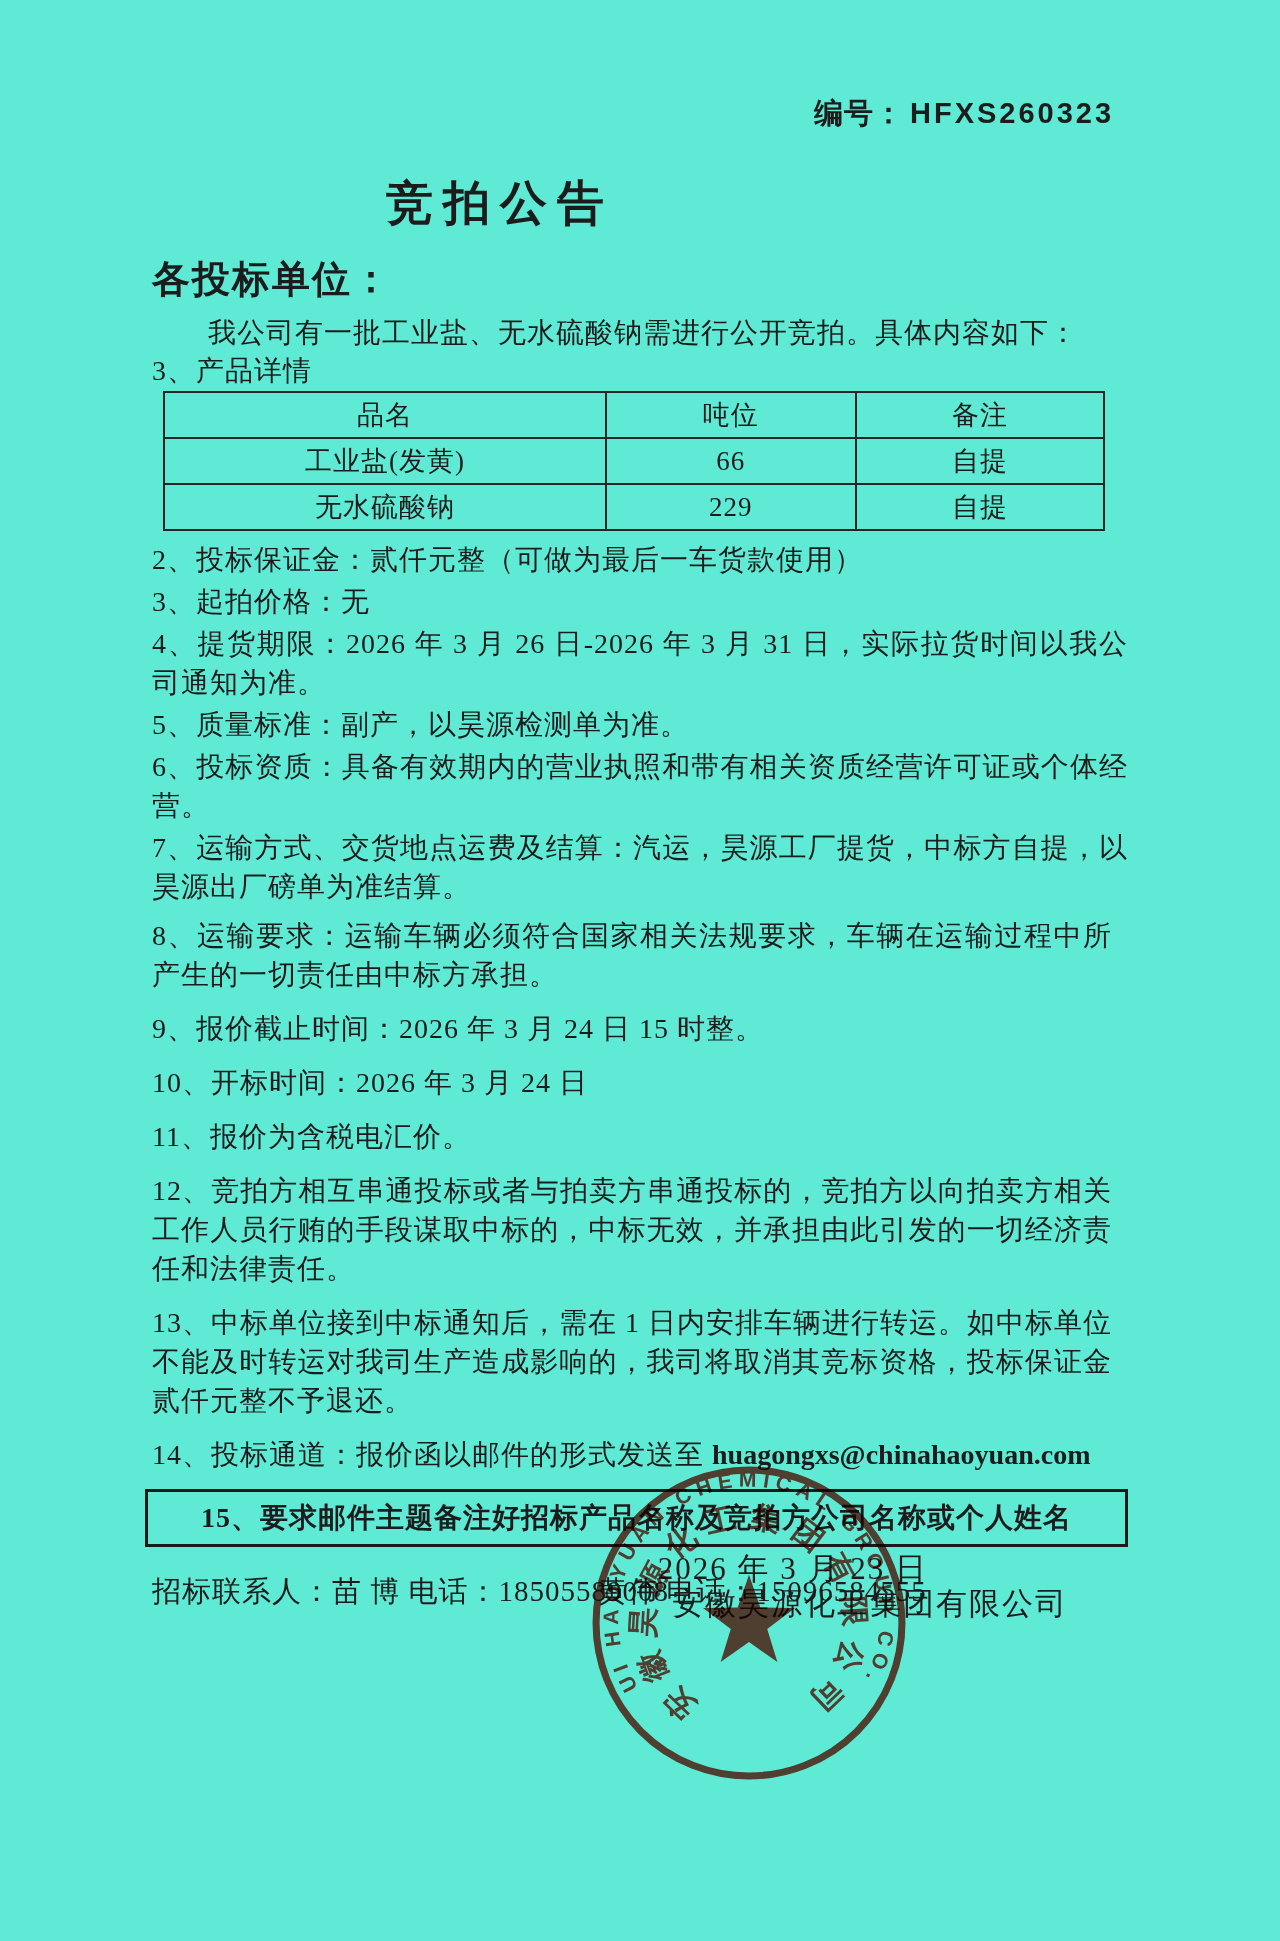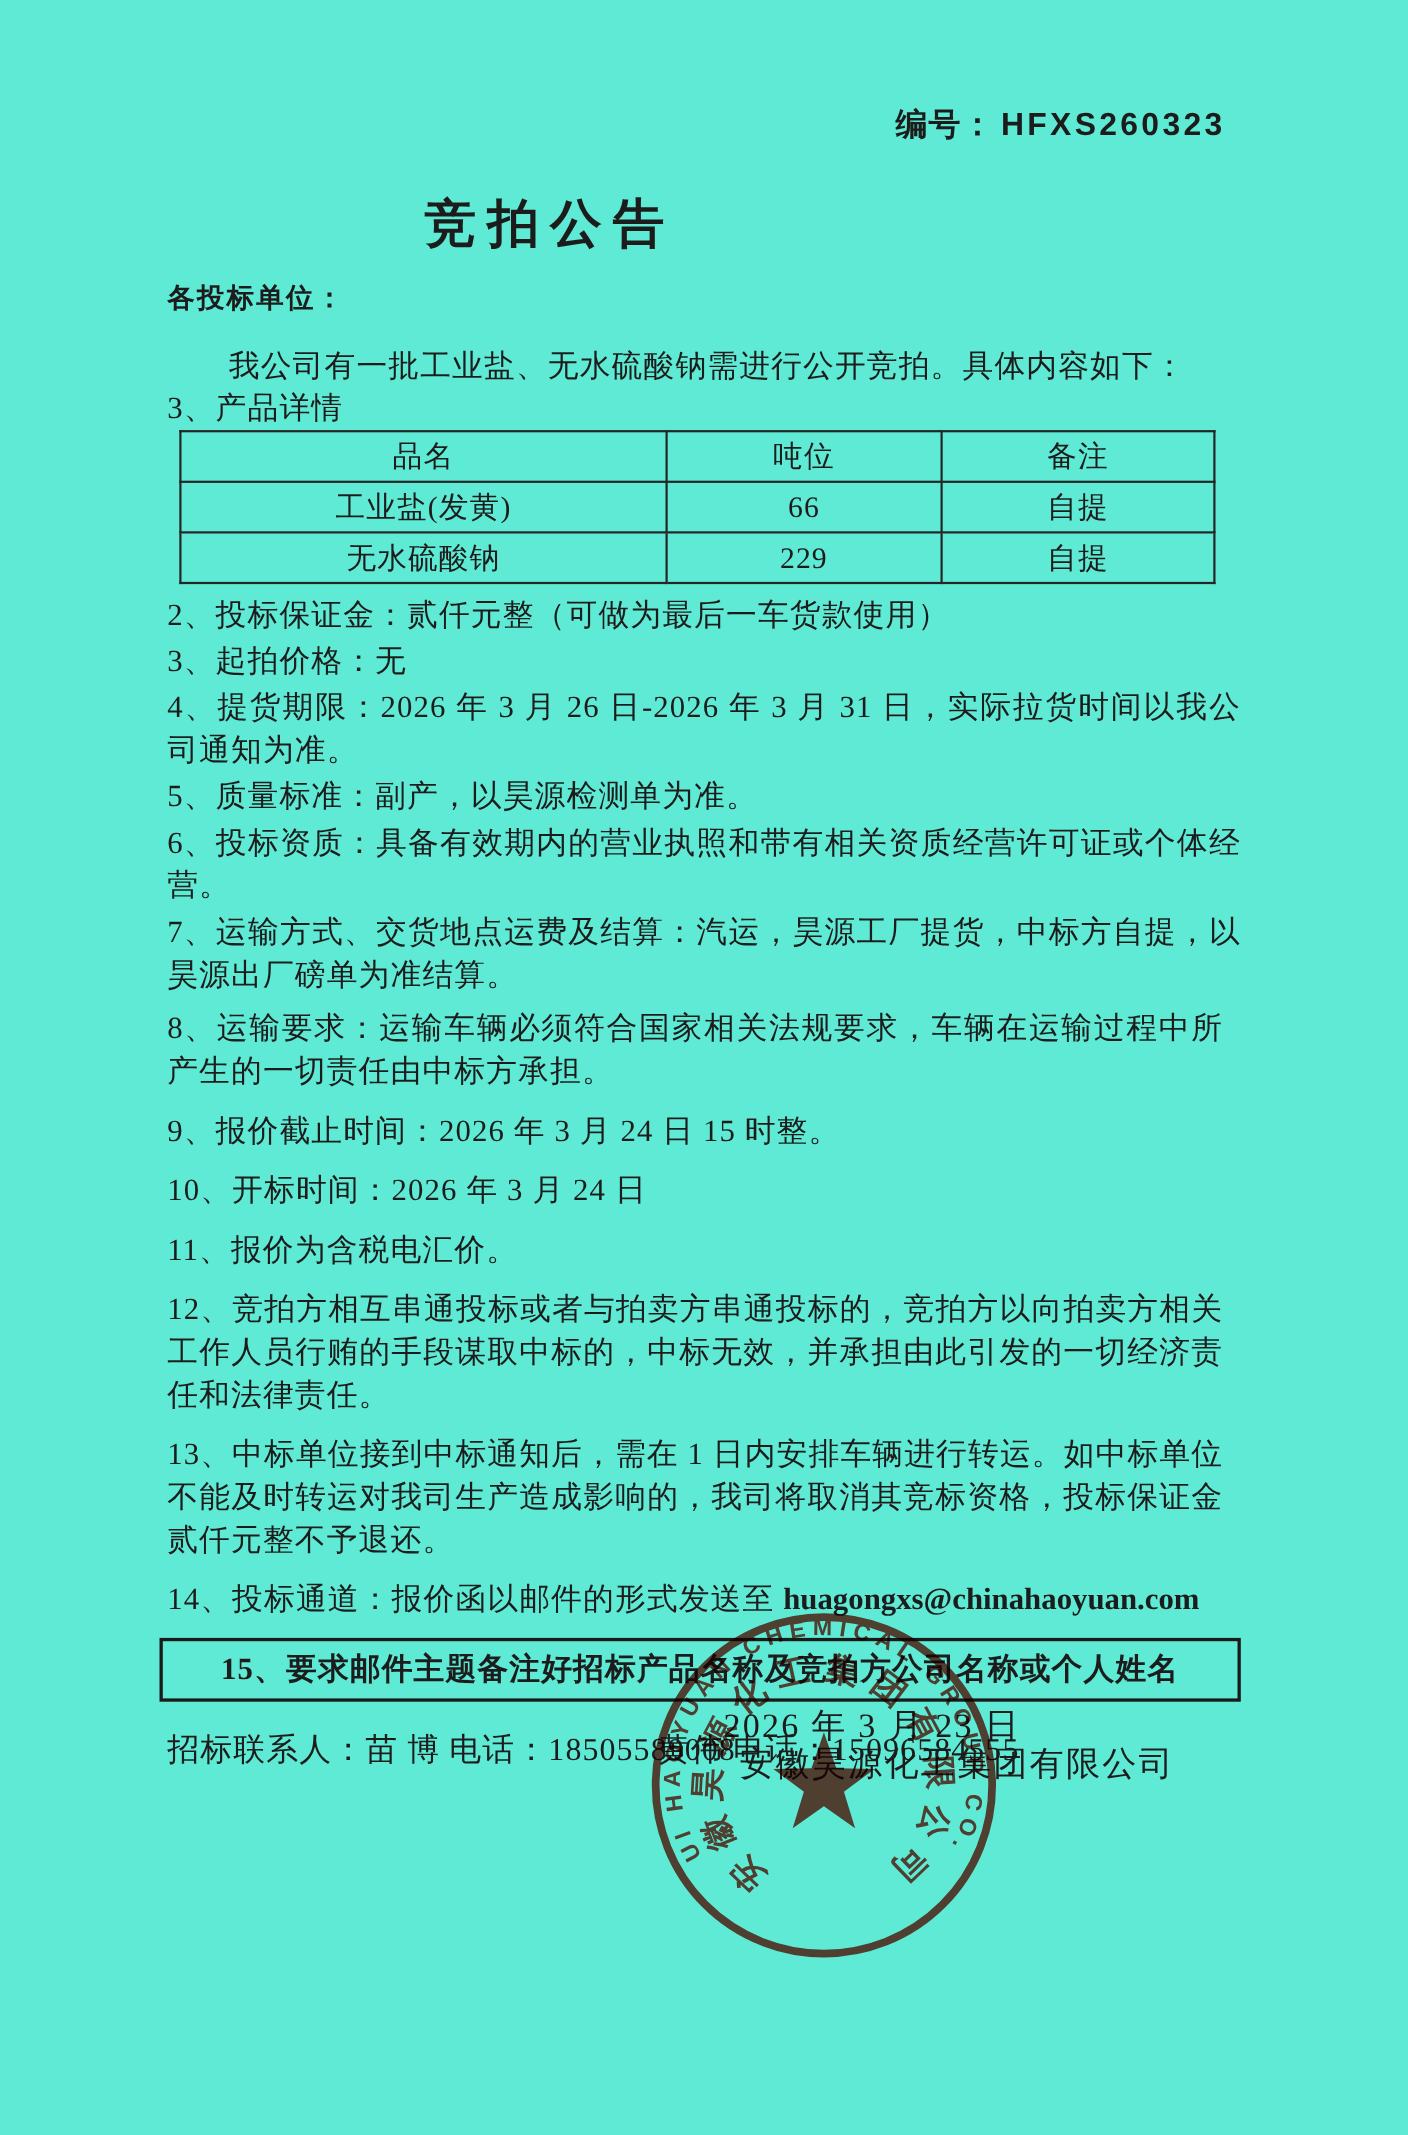--- a/index.html
+++ b/index.html
@@ -21,21 +21,21 @@
     font-family:"Liberation Sans","DejaVu Sans",sans-serif;
     font-weight:bold;letter-spacing:3px;margin-left:6px;
   }
   .doc-title{
     position:absolute;top:172px;left:0;width:1000px;
     margin:0;text-align:center;
     font-size:47px;font-weight:bold;letter-spacing:10px;
   }
   .salutation{
     position:absolute;top:254px;left:152px;
-    font-size:25px;font-weight:bold;letter-spacing:2px;
+    font-size:38px;font-weight:bold;letter-spacing:2px;
   }
   .intro{
     position:absolute;top:314px;left:152px;width:976px;margin:0;
     font-size:28px;letter-spacing:1px;text-indent:2em;
   }
   .item1{
     position:absolute;top:352px;left:152px;
     font-size:28px;letter-spacing:1px;
   }
   .product-table{

